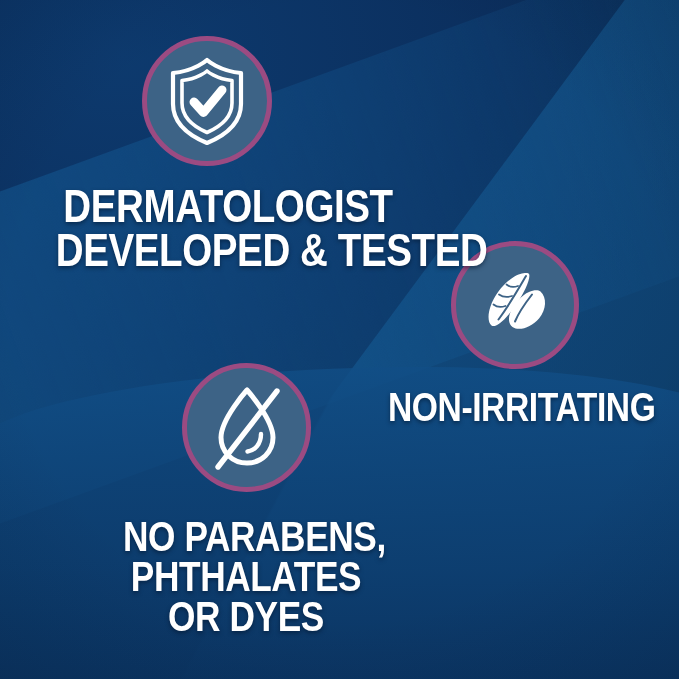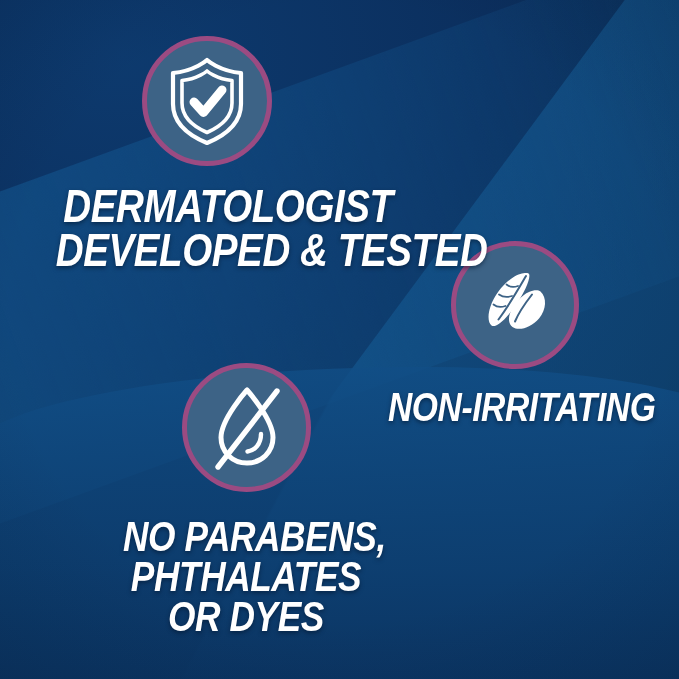--- a/index.html
+++ b/index.html
@@ -8,21 +8,20 @@
     background: #07264f;
   }
   #stage {
     position: relative;
     width: 679px;
     height: 679px;
     overflow: hidden;
     font-family: "Liberation Sans", "DejaVu Sans", sans-serif;
     background: #0b3566;
     user-select: none;
-    font-style: italic;
   }
 
   
   #bg-base {
     position: absolute;
     inset: 0;
     background:
       radial-gradient(120% 95% at 18% 8%, #0d3a6e 0%, #0b2f5e 45%, #082747 100%);
   }
   #bg-swoosh-upper {

